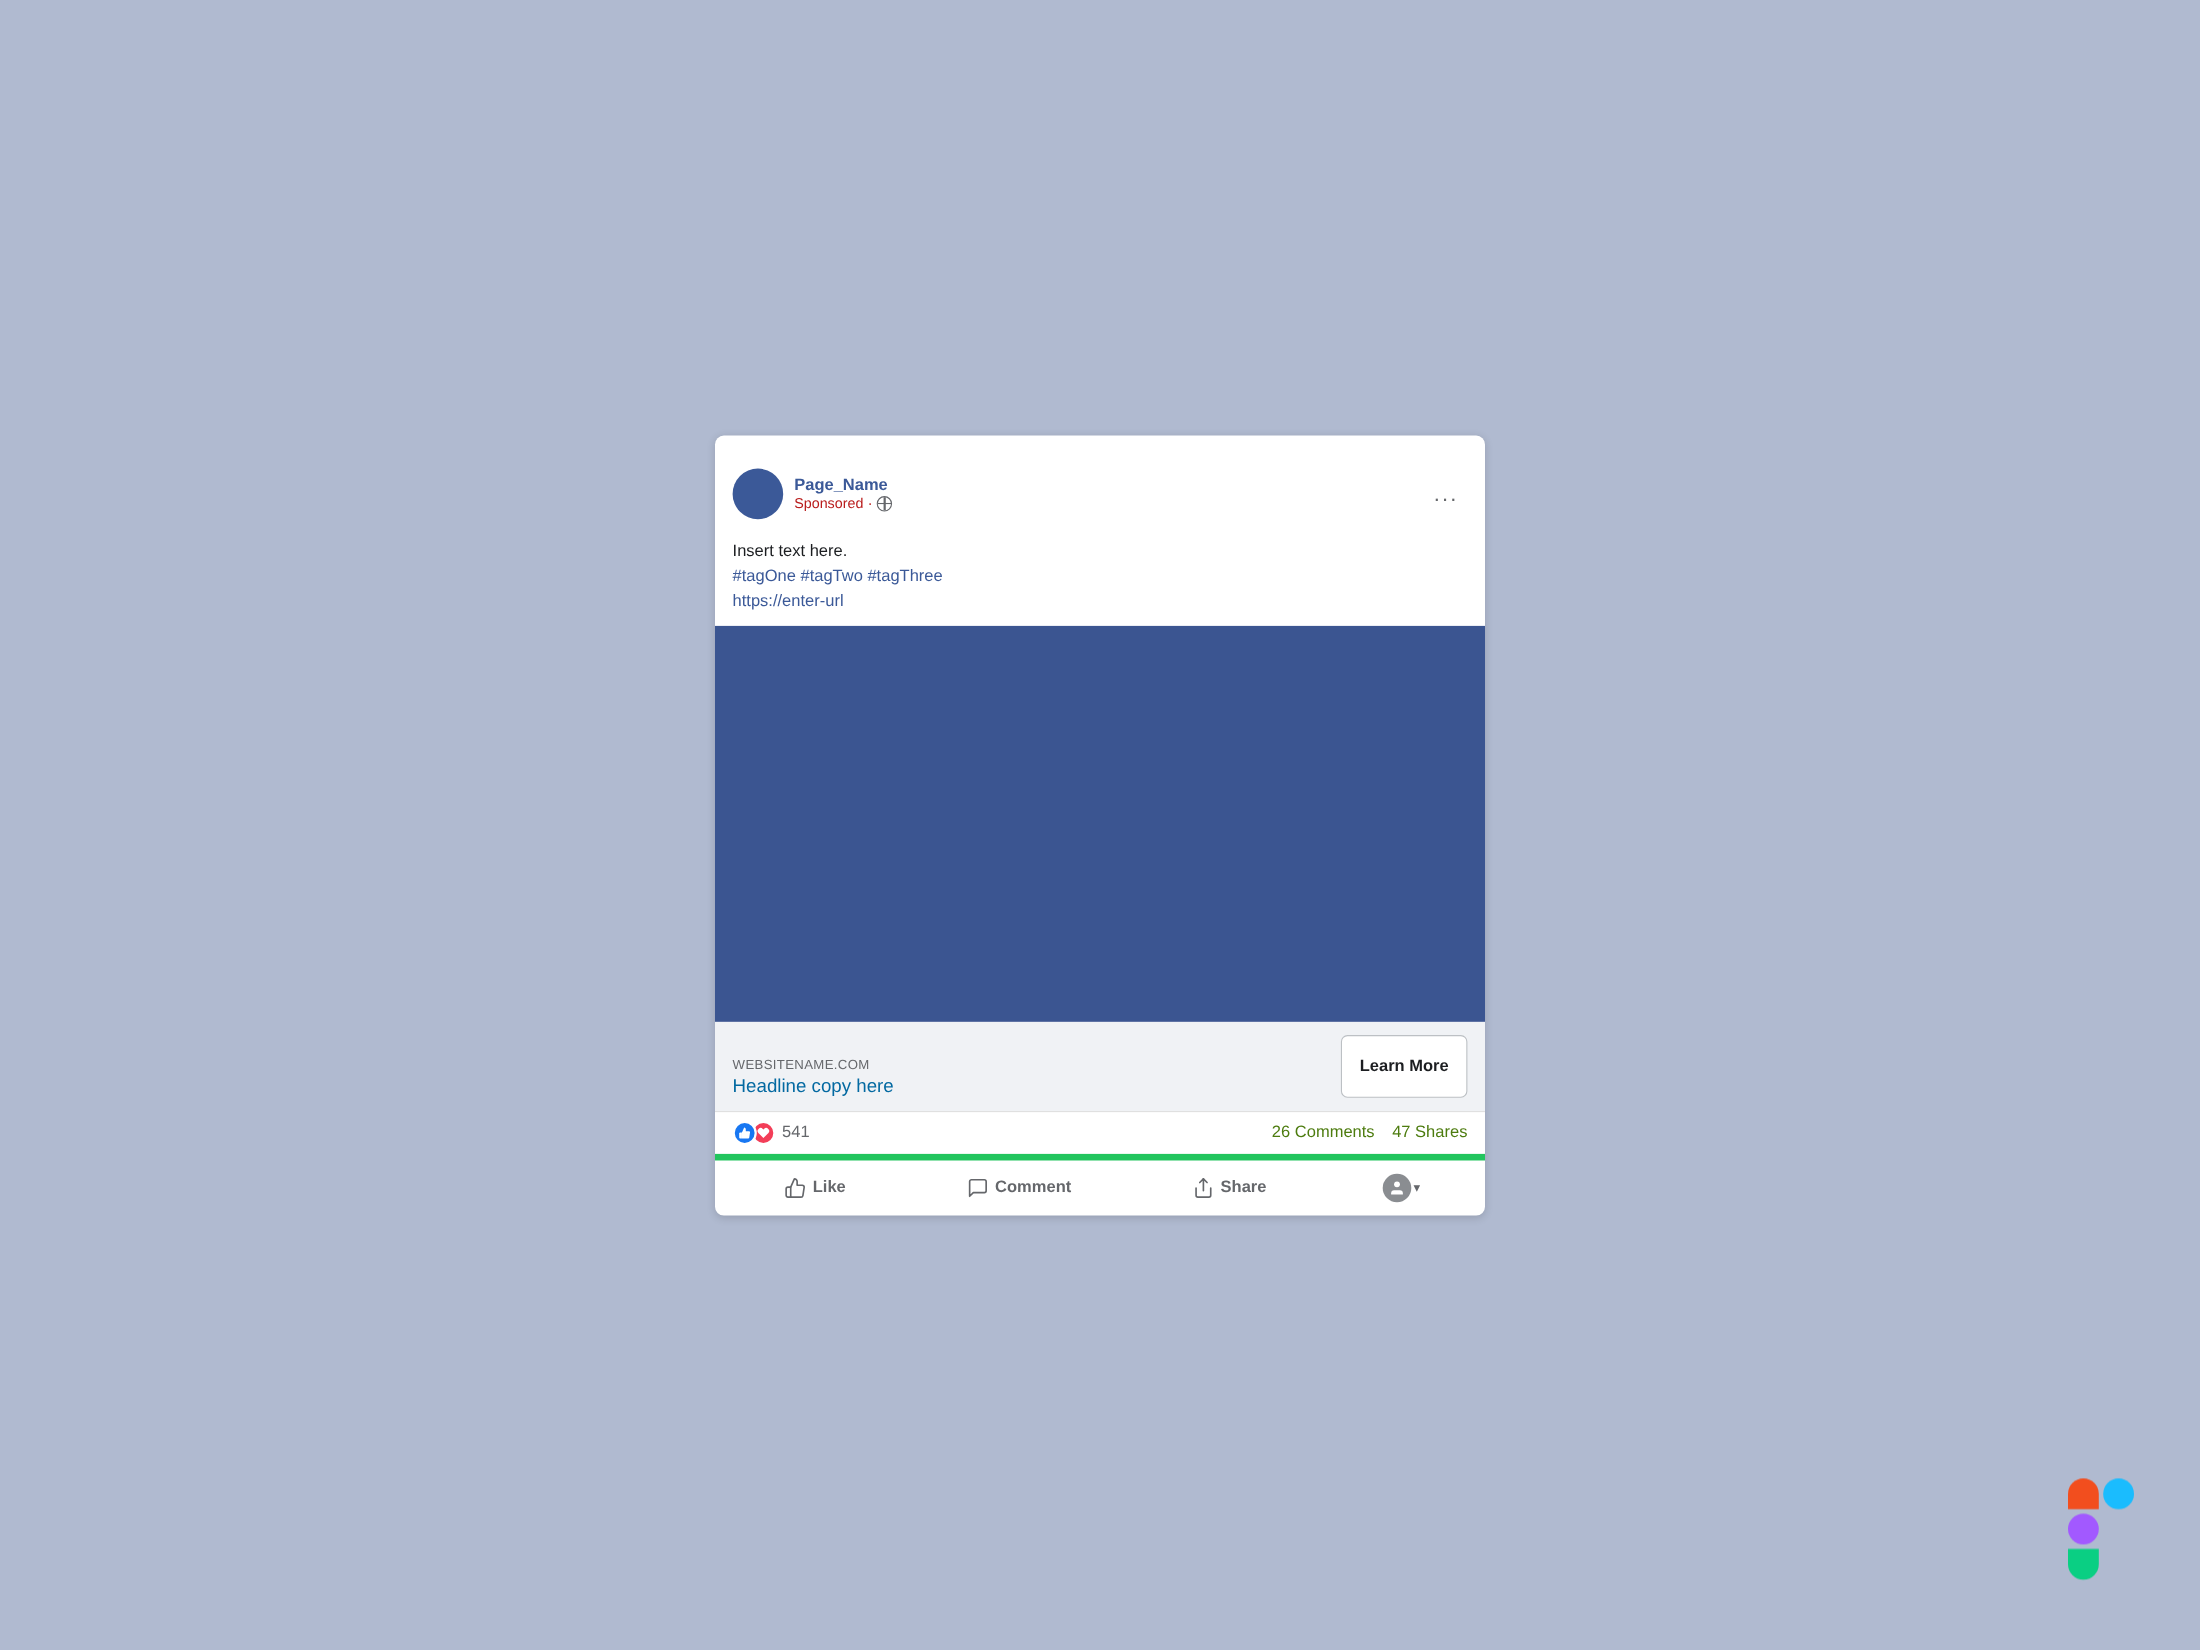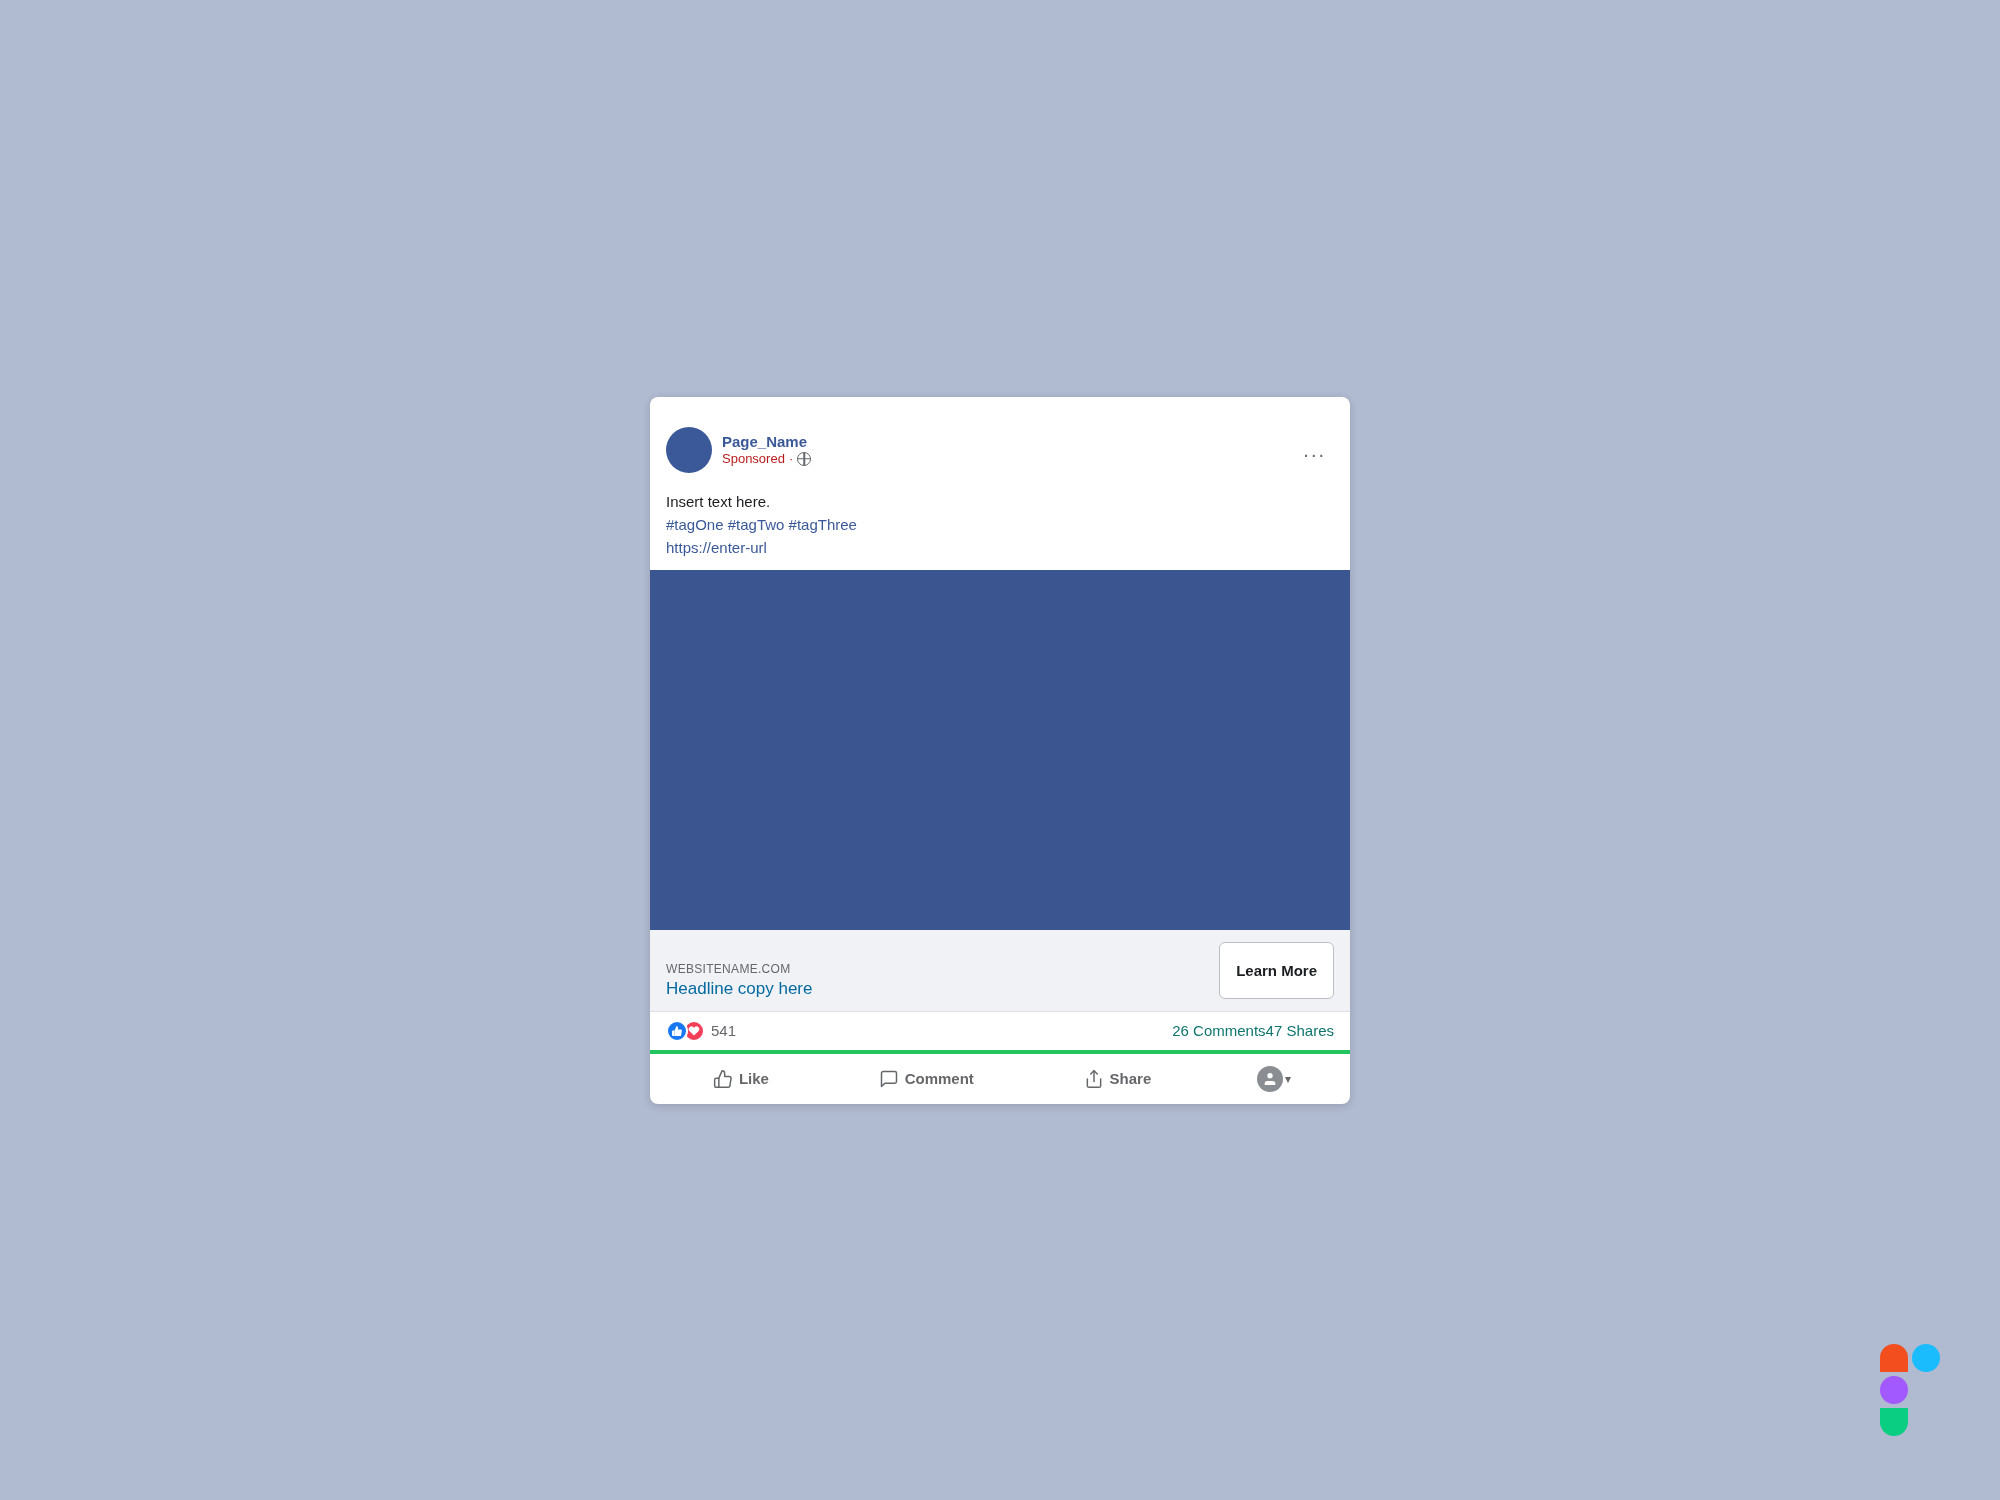--- a/index.html
+++ b/index.html
@@ -175,21 +175,21 @@
       cursor: pointer;
       white-space: nowrap;
     }
 
     
     .reactions-bar {
       padding: 8px 16px;
       display: flex;
       align-items: center;
       justify-content: space-between;
-      border-bottom: 4px solid #22c55e;
+      border-bottom: 6px solid #22c55e;
     }
 
     .reactions-left {
       display: flex;
       align-items: center;
       gap: 6px;
     }
 
     .reaction-icons {
       display: flex;
@@ -218,22 +218,23 @@
       z-index: 1;
     }
 
     .reaction-count {
       font-size: 15px;
       color: #65676b;
     }
 
     .reactions-right {
       font-size: 15px;
-      color: #0f766e;
-      display: flex;
+      color: #4d7c0f;
+      display: flex;
+      gap: 16px;
     }
 
     
     .action-bar {
       padding: 4px 8px;
       display: flex;
       align-items: center;
       justify-content: space-around;
     }
 

